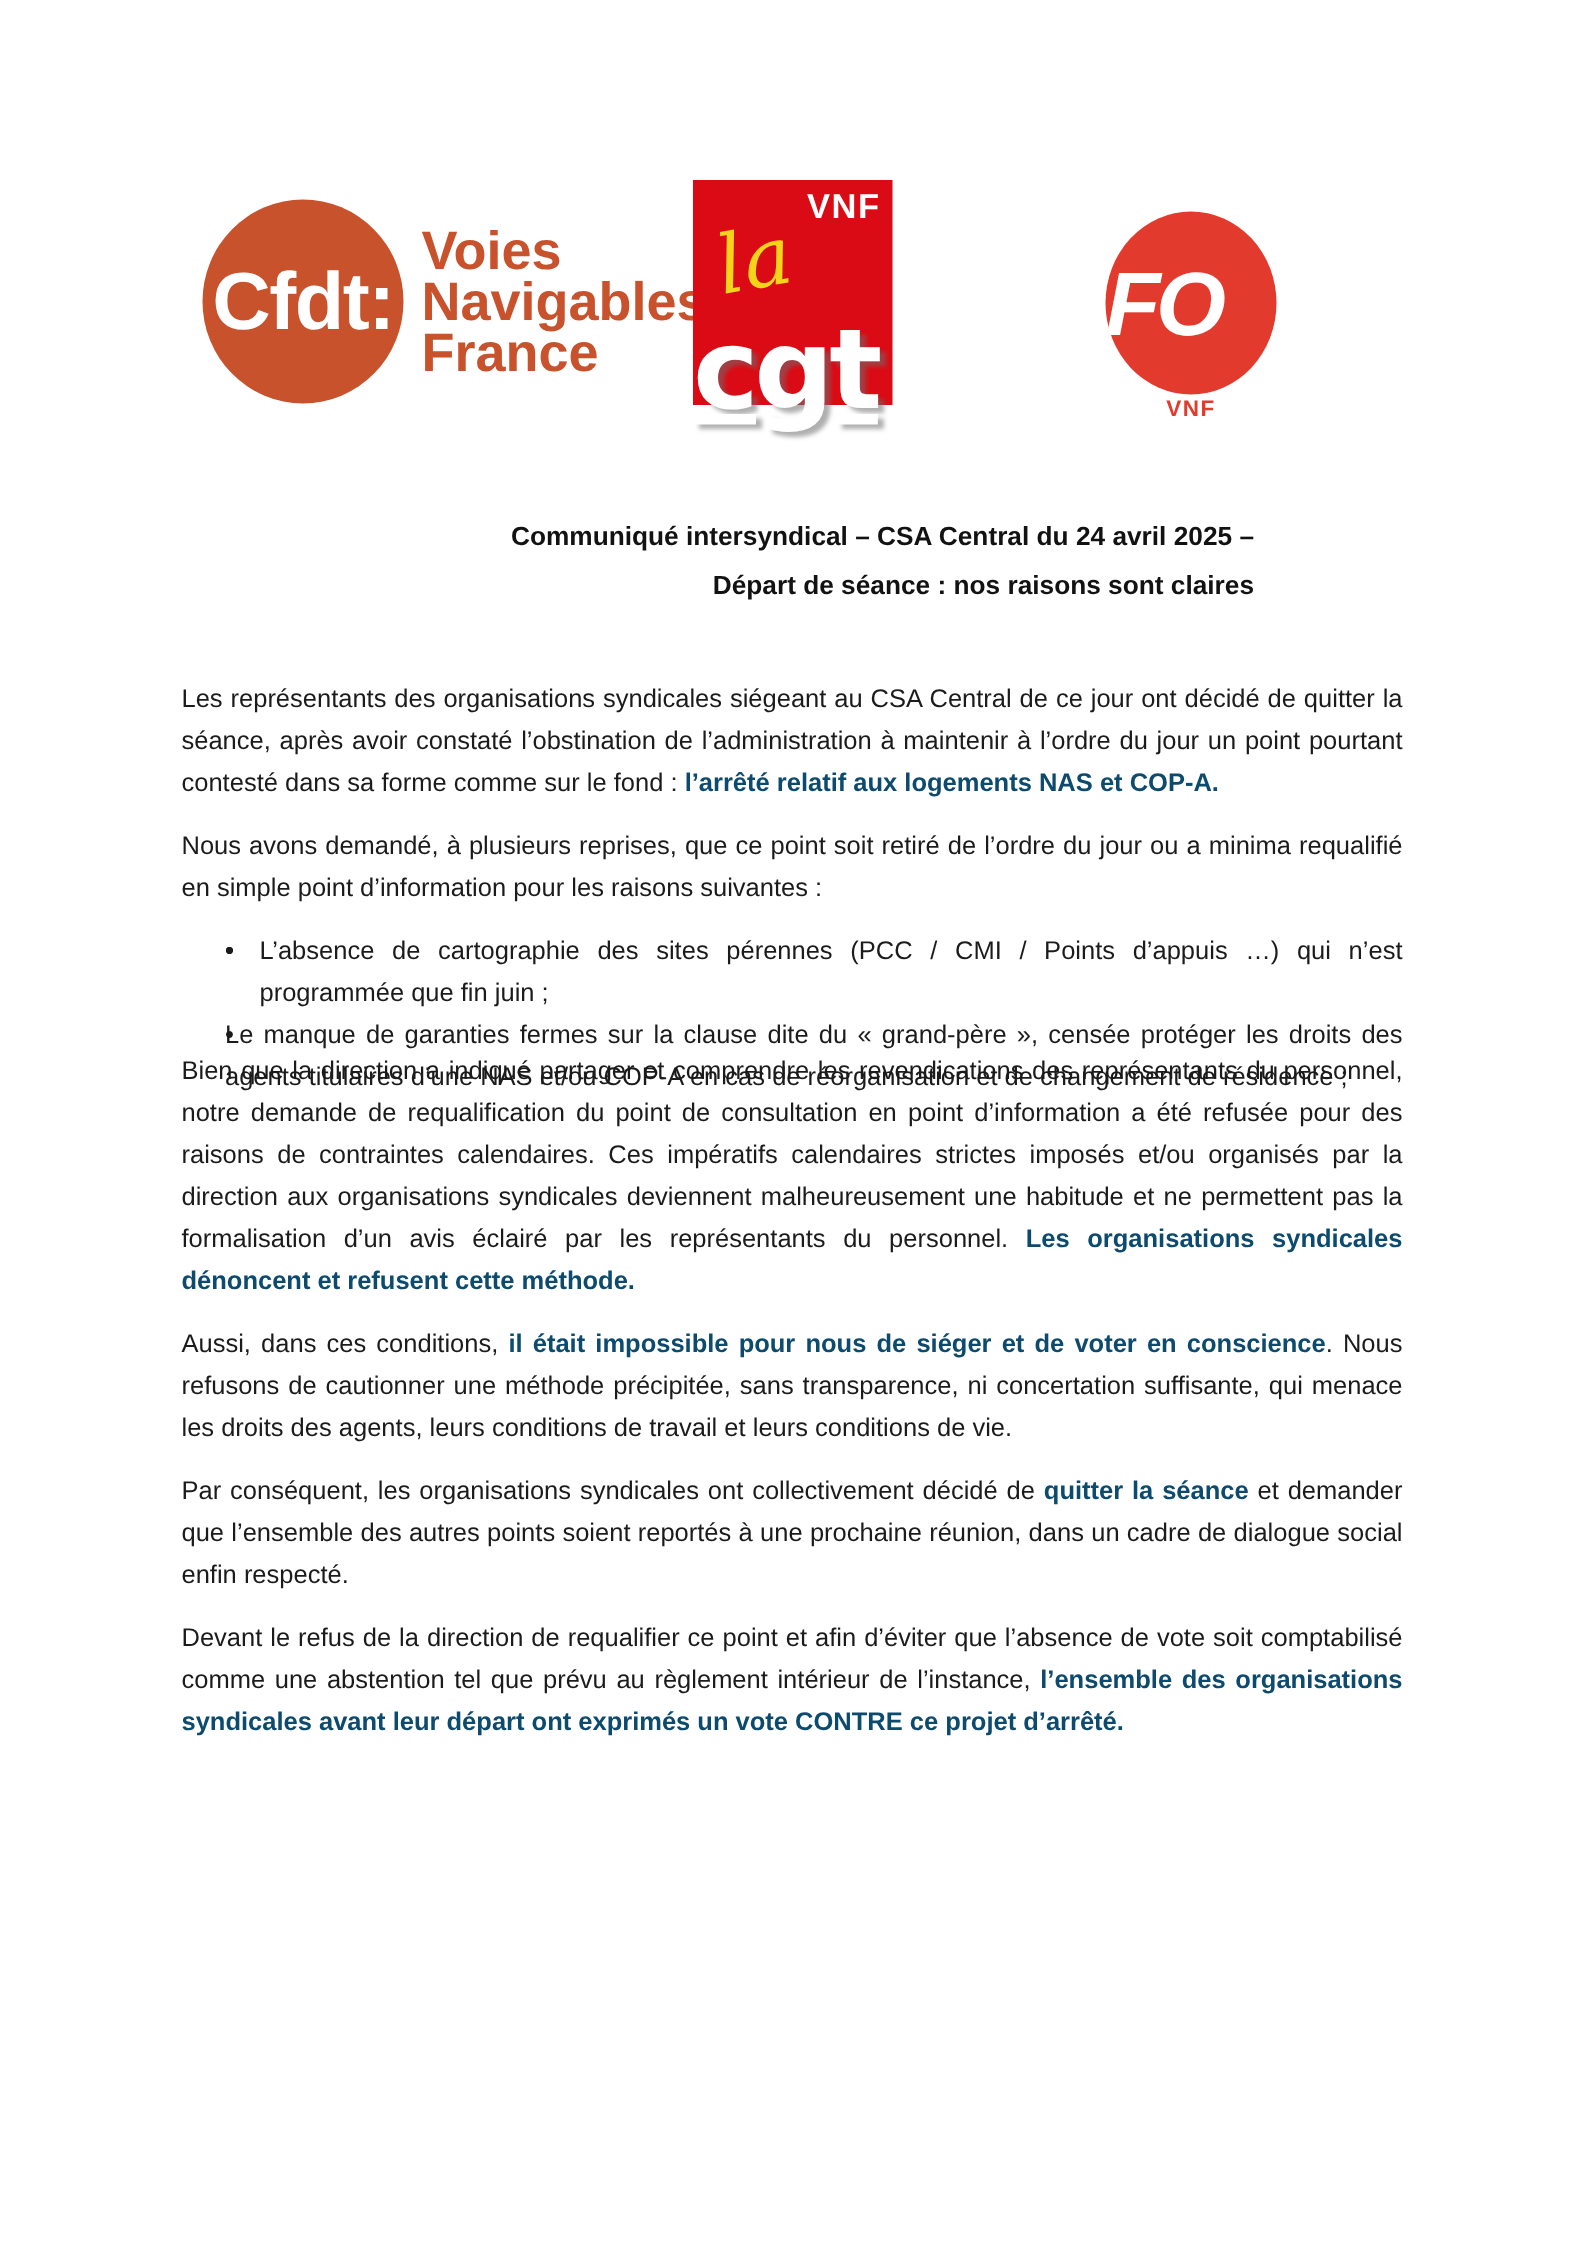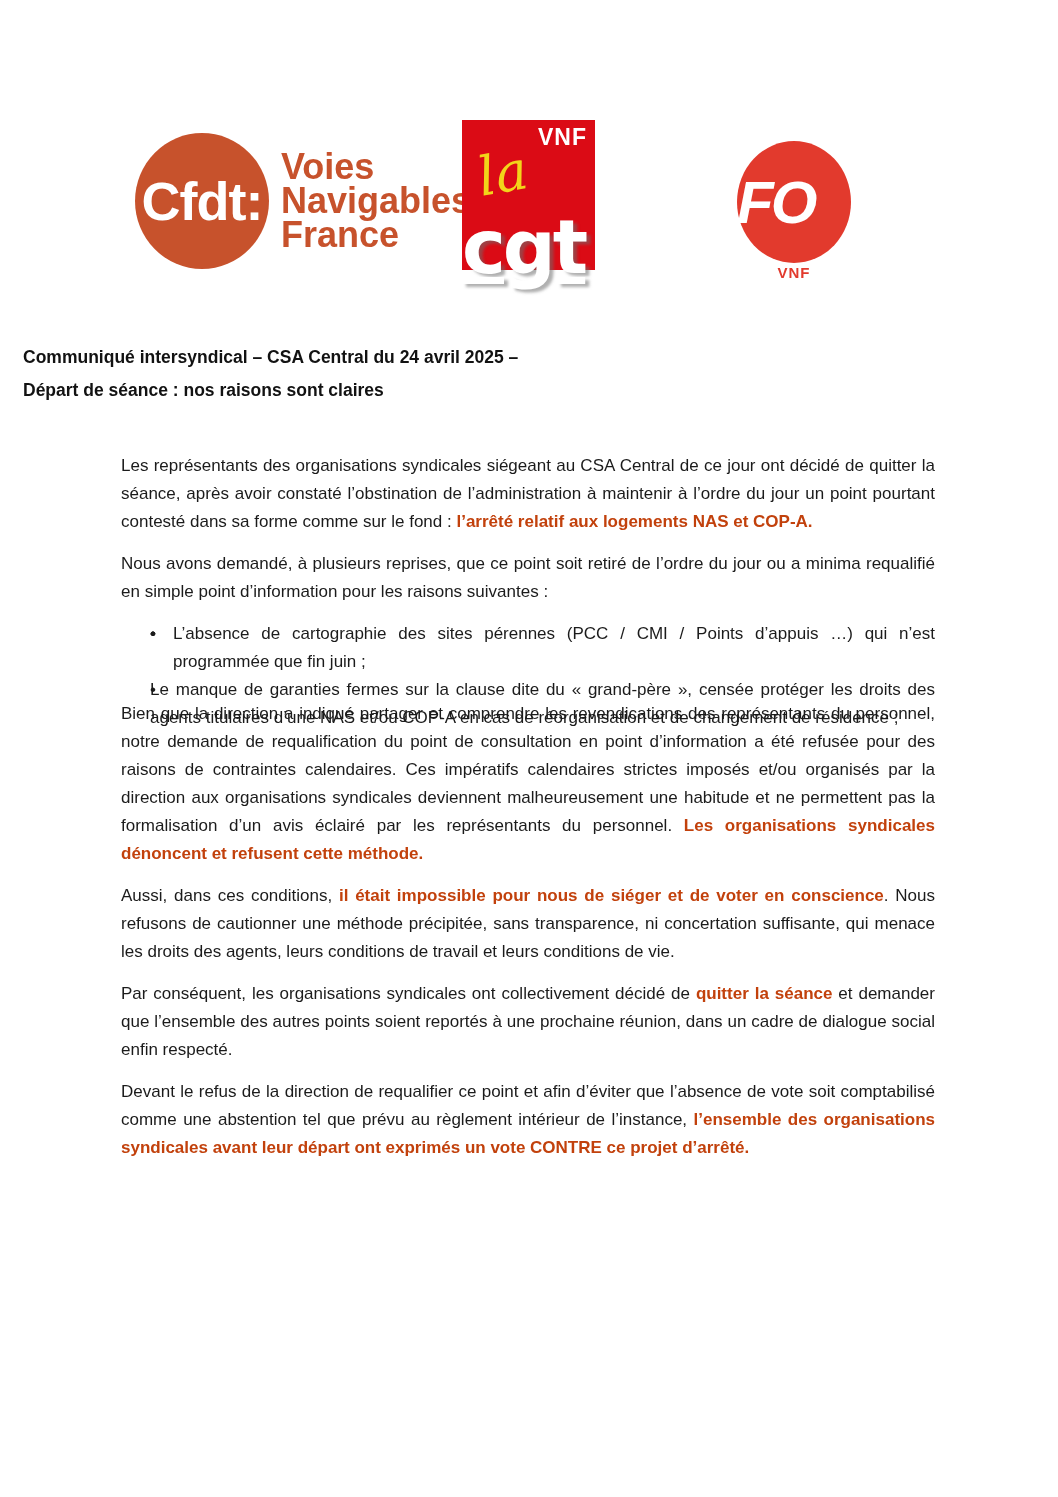--- a/index.html
+++ b/index.html
@@ -60,41 +60,40 @@
     padding-right:6px;
   }
   .fo-vnf {
     position:absolute; left:737px; top:264px; width:114px;
     text-align:center; color:#e23a2d; font-weight:bold; font-size:15px; letter-spacing:1px;
   }
 
   
   .doc-title {
     position:absolute; left:0; top:341px; width:836px;
-    text-align:left; font-weight:bold; font-size:17.5px; line-height:33px;
+    text-align:right; font-weight:bold; font-size:17.5px; line-height:33px;
     color:#121212;
-    margin-left:23px;
   }
 
   
   .doc-body {
     position:absolute; left:121px; top:452px; width:814px;
     font-size:17px; line-height:28px; text-align:justify;
     color:#1b1b1b;
   }
   .doc-body p { margin:0 0 14px 0; }
   ul.reasons {
     list-style:none; margin:0 0 24px 0; padding:0;
   }
   ul.reasons li { position:relative; padding-left:52px; }
   ul.reasons .bullet {
     position:absolute; left:29px; top:0;
     font-size:17px;
   }
-  strong { font-weight:bold; color:#c2410c; }
+  strong { font-weight:bold; color:#0c4a6e; }
 </style>
 </head>
 <body>
 
 <div class="page">
 
   <div class="cfdt-circle">
     <span class="cfdt-word">Cfdt:</span>
   </div>
   <div class="cfdt-orgtext">Voies

